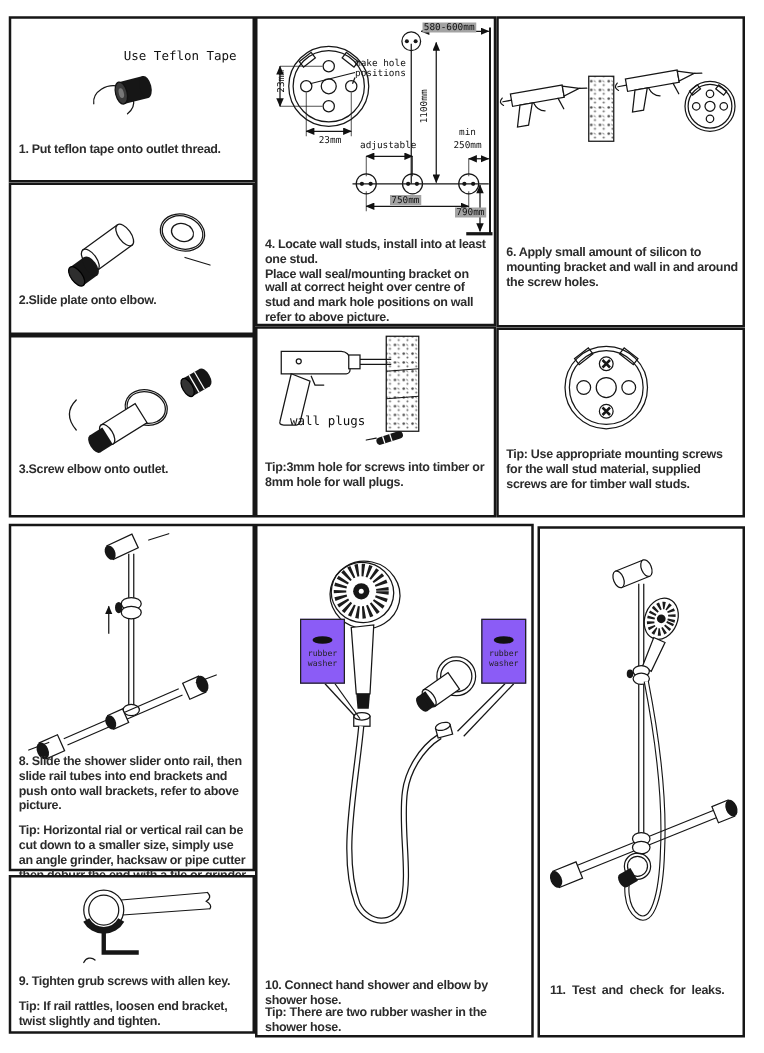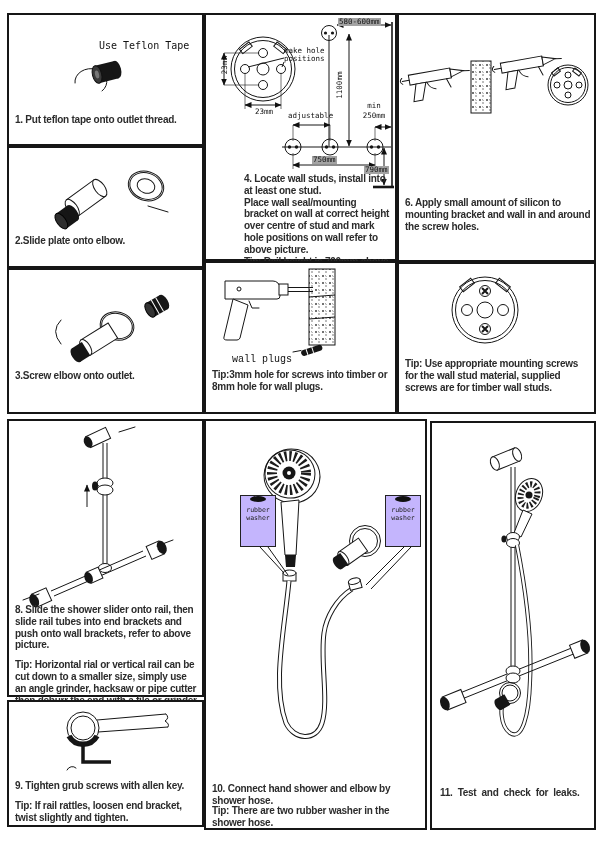--- a/index.html
+++ b/index.html
@@ -16,23 +16,23 @@
   .dim.bg{background:#a3a3a3;padding:0 1px;}
   .rot{transform:rotate(-90deg);}
   .ctr{text-align:center;}
   .wrapbox{white-space:normal;}
   svg{position:absolute;overflow:visible;}
   .ln{stroke:#161616;fill:none;stroke-width:1;}
   .lnr{stroke:#161616;fill:none;stroke-width:1;stroke-linecap:round;}
   .thin{stroke:#161616;fill:none;stroke-width:0.6;}
   .wh{fill:#fff;stroke:#161616;stroke-width:1;}
   .blk{fill:#161616;stroke:none;}
-  .callout{position:absolute;width:36px;height:52px;border:1.5px solid #222;background:#c4b5fd;
+  .callout{position:absolute;width:36px;height:52px;border:1.5px solid #222;background:#8b5cf6;
        box-sizing:border-box;text-align:center;font-family:"DejaVu Sans Mono",monospace;
-       font-size:6.5px;line-height:1.25;color:#222;padding-top:0;}
+       font-size:6.5px;line-height:1.25;color:#222;padding-top:13px;}
   .washer-oval{width:16px;height:6px;background:#111;border-radius:50%;margin:0 auto 4px;}
   .ws2{word-spacing:2.5px;}
 </style>
 </head>
 <body>
 
 <div id="page">
 
   <div class="panel" style="left:7px;top:13px;width:197px;height:133px;">
     <div class="monolabel" style="left:90px;top:25px;">Use Teflon Tape</div>
@@ -162,21 +162,21 @@
     <div class="dim wrapbox" style="left:78px;top:32px;width:52px;">make hole positions</div>
     <div class="dim rot ctr" style="left:4px;top:46px;width:30px;">23mm</div>
     <div class="dim ctr" style="left:40px;top:93px;width:36px;">23mm</div>
     <div class="dim bg" style="left:132px;top:3px;">580-600mm</div>
     <div class="dim rot ctr" style="left:114px;top:66px;width:40px;">1100mm</div>
     <div class="dim ctr" style="left:82px;top:97px;width:44px;">adjustable</div>
     <div class="dim ctr" style="left:152px;top:87px;width:32px;">min</div>
     <div class="dim ctr" style="left:150px;top:97px;width:36px;">250mm</div>
     <div class="dim bg" style="left:106px;top:141px;">750mm</div>
     <div class="dim bg" style="left:158px;top:151px;">790mm</div>
-    <div class="cap" style="top:158px;margin-left:32px;">
+    <div class="cap" style="top:175px;">
       <div>4. Locate wall studs, install into at least one stud.</div>
       <div>Place wall seal/mounting bracket on wall at correct height over centre of stud and mark hole positions on wall refer to above picture.</div>
       <div>Tip: Rail height is 790mm above the ground.</div>
     </div>
   </div>
 
   <div class="panel" style="left:204px;top:261px;width:193px;height:153px;">
     <svg style="left:3px;top:4px;" width="183" height="92" viewBox="0 0 183 92">
       <defs>
         <pattern id="sp5" width="7" height="7" patternUnits="userSpaceOnUse">
@@ -198,21 +198,21 @@
       <line x1="79" y1="24.5" x2="104" y2="24.5" class="ln"></line>
       <path d="M40,34 l3,7 h7" class="lnr"></path>
       <circle cx="30" cy="22" r="2" class="ln"></circle>
       <line x1="84" y1="85" x2="92" y2="83.5" class="lnr"></line>
       <g transform="rotate(-18 104 84)">
         <rect x="92" y="80" width="22" height="6" rx="3" class="blk"></rect>
         <line x1="98" y1="80" x2="98" y2="86" stroke="#fff" stroke-width="1"></line>
         <line x1="104" y1="80" x2="104" y2="86" stroke="#fff" stroke-width="1"></line>
       </g>
     </svg>
-    <div class="monolabel" style="left:26px;top:91px;font-family:Liberation Mono, monospace;">wall plugs</div>
+    <div class="monolabel" style="left:26px;top:69px;">wall plugs</div>
     <div class="cap" style="top:98px;">
       <div class="tipgap">Tip:3mm hole for screws into timber or 8mm hole for wall plugs.</div>
     </div>
   </div>
 
   <div class="panel" style="left:397px;top:13px;width:199px;height:249px;">
     <svg style="left:2px;top:20px;" width="191" height="120" viewBox="0 0 191 120">
       <defs>
         <pattern id="sp6" width="7" height="7" patternUnits="userSpaceOnUse">
           <rect width="7" height="7" fill="#fff"></rect>

